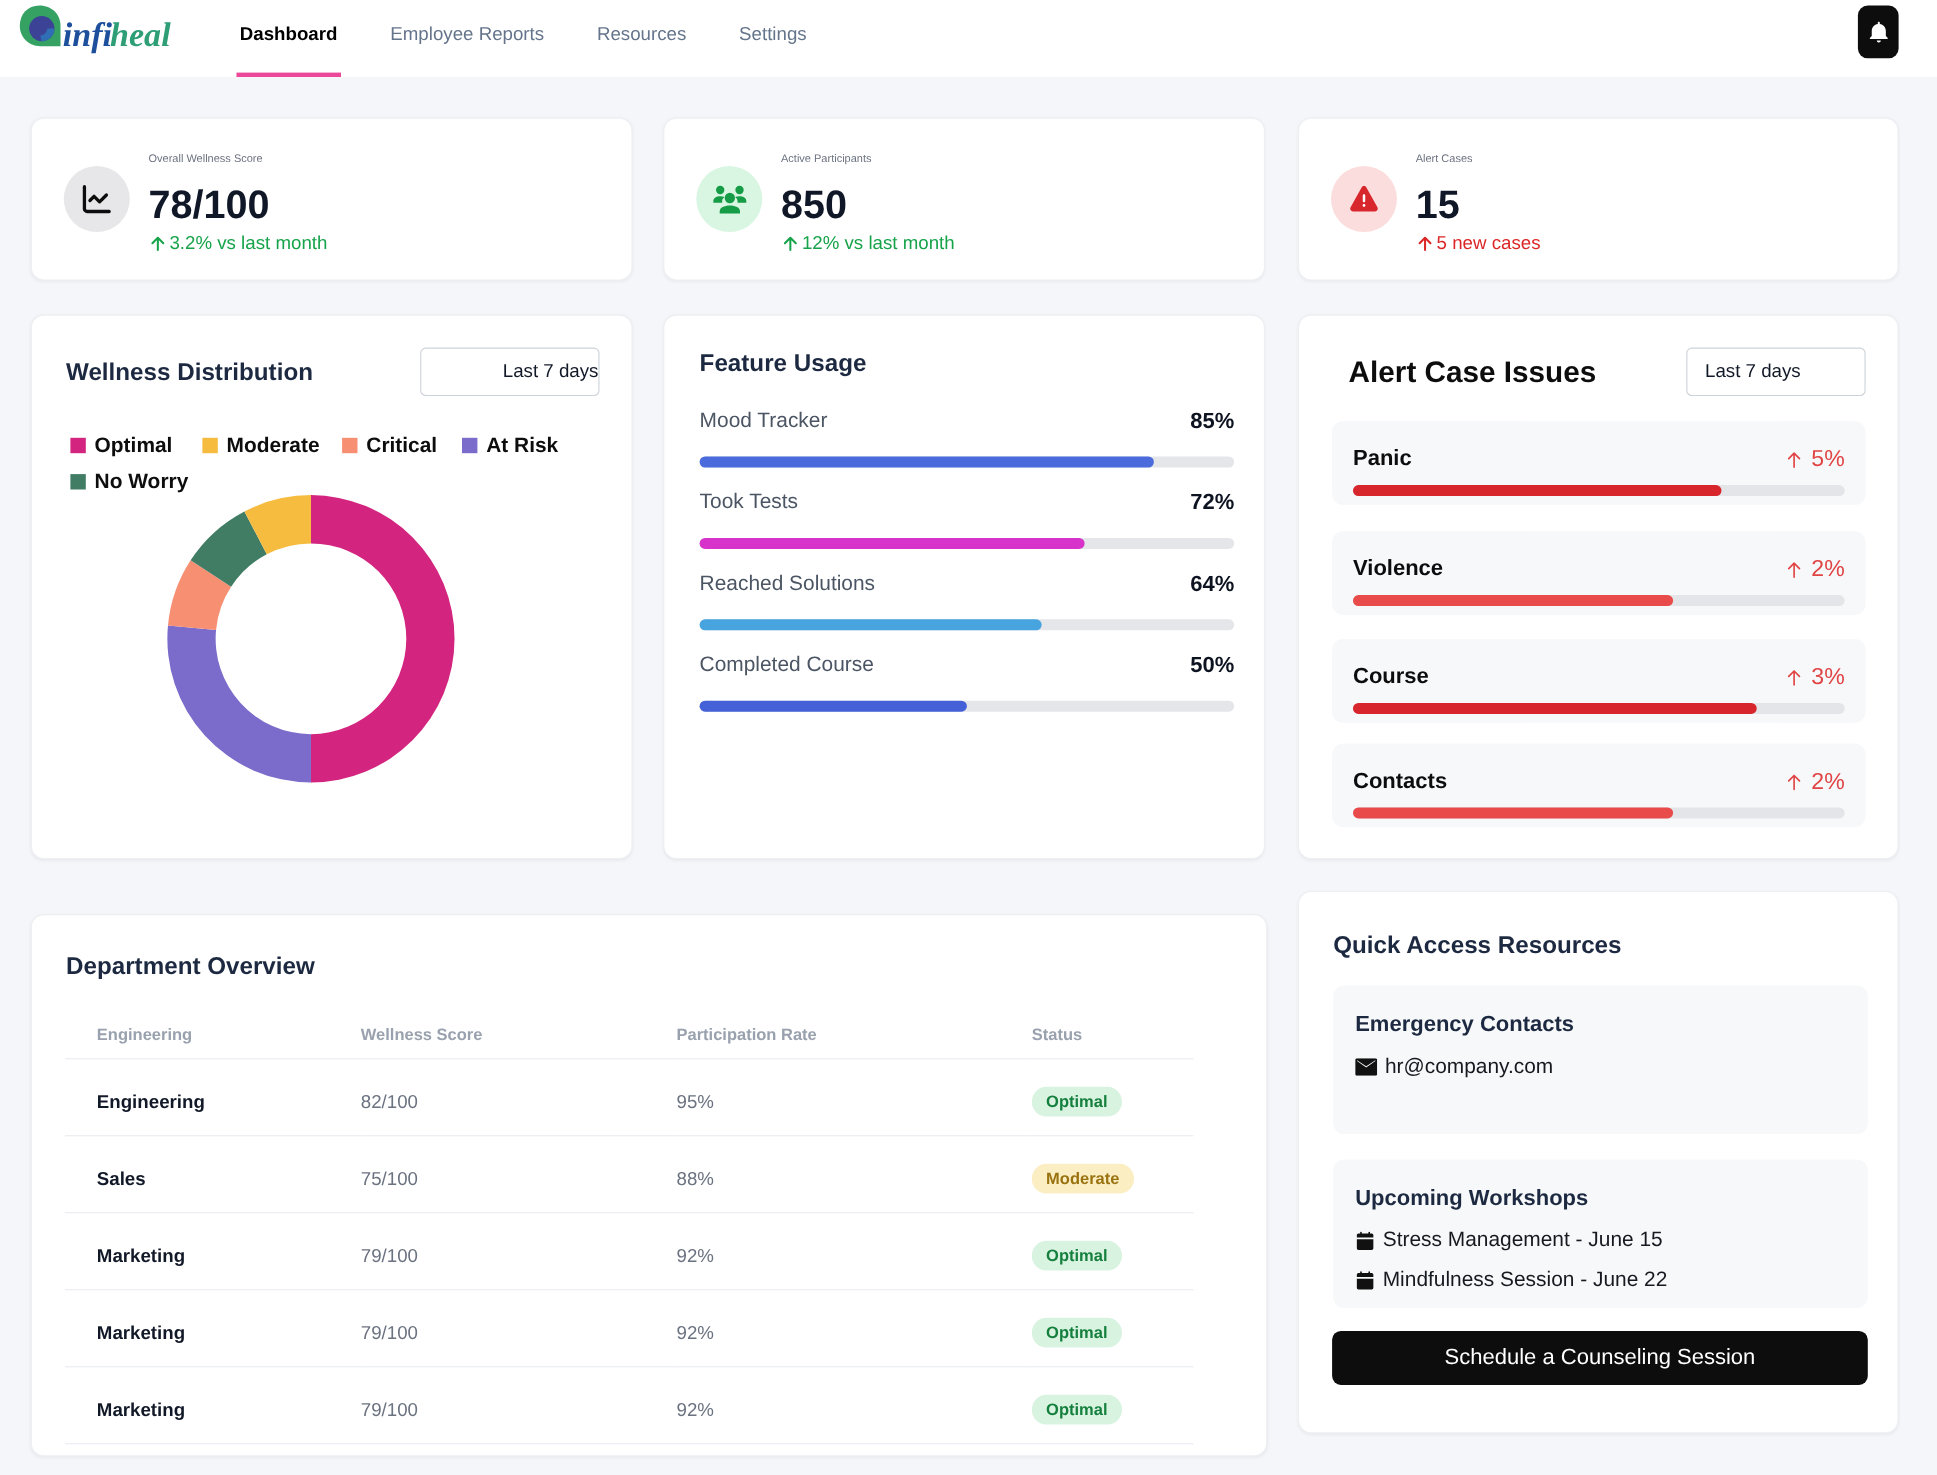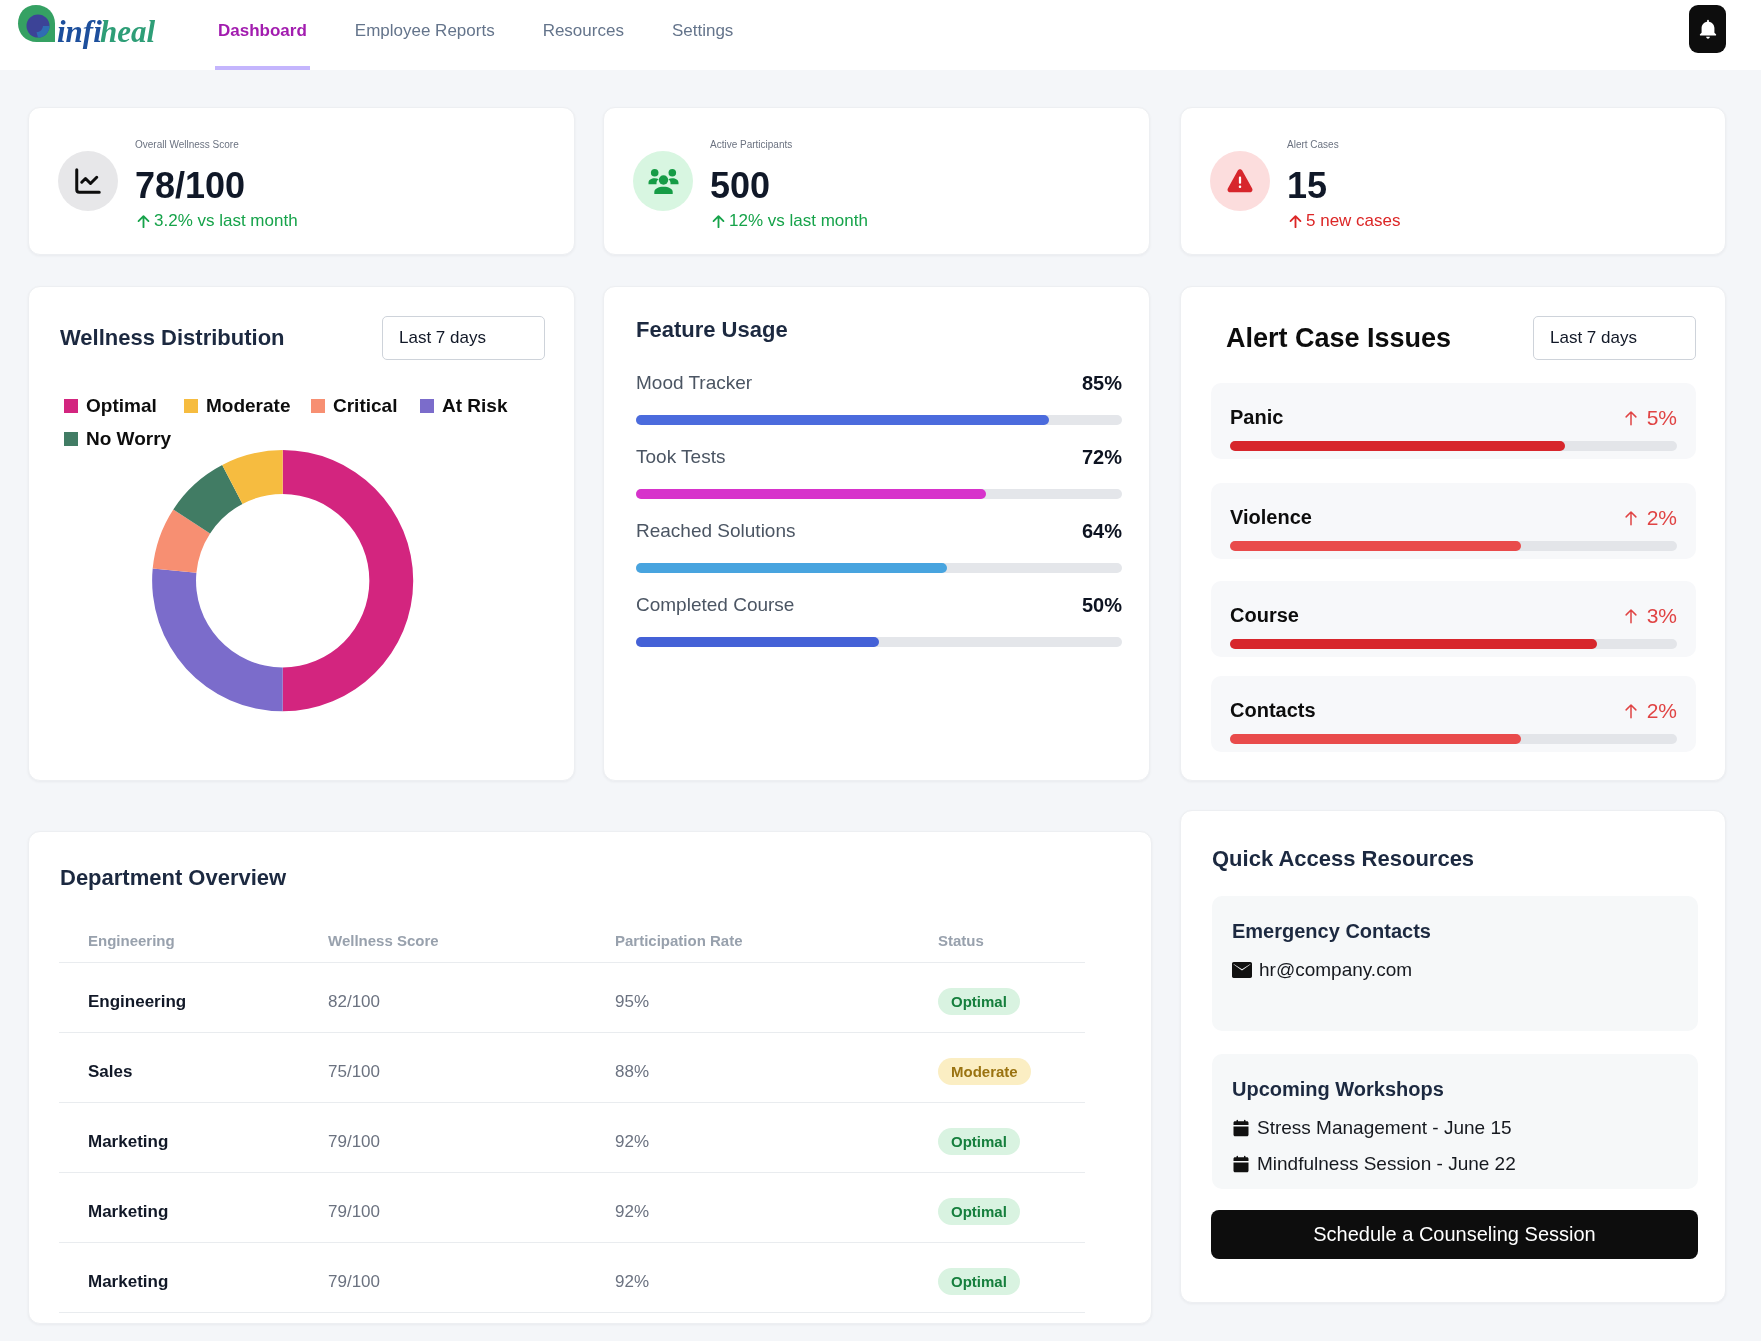--- a/index.html
+++ b/index.html
@@ -1,21 +1,21 @@
 <!DOCTYPE html>
 <html><head>
 <meta charset="utf-8">
 <style>
 * { margin:0; padding:0; box-sizing:border-box; font-family:"Liberation Sans", sans-serif; }
 html,body { width:1761px; height:1341px; background:#f4f6f9; overflow:hidden; position:relative; }
 header { position:absolute; left:0; top:0; width:1761px; height:70px; background:#fff; }
 .logo { position:absolute; left:0; top:0; }
 .nav { position:absolute; left:215px; top:0; height:70px; display:flex; }
 .nav a { display:block; height:70px; line-height:62px; padding:0 3px; margin-right:42px; font-size:17px; color:#64748b; text-decoration:none; }
-.nav a.active { color:#a21caf; font-weight:bold; border-bottom:4px solid #c4b5fd; }
+.nav a.active { color:#000000; font-weight:bold; border-bottom:4px solid #ec4899; }
 .bellbtn { position:absolute; left:1689px; top:5px; width:37px; height:48px; background:#0d0d0d; border-radius:9px; display:flex; align-items:center; justify-content:center; }
 .card { position:absolute; background:#fff; border-radius:12px; border:1px solid #edeff2; box-shadow:0 1px 3px rgba(16,24,40,.05); }
 
 .stat { display:flex; align-items:center; padding-left:29px; }
 .stat .ic { width:60px; height:60px; border-radius:50%; display:flex; align-items:center; justify-content:center; flex:0 0 auto; }
 .stat .tx { margin-left:17px; position:relative; top:4px; }
 .stat .lbl { font-size:10px; color:#6b7280; margin-bottom:16px; }
 .stat .val { font-size:36px; font-weight:bold; color:#101828; line-height:1.1; }
 .stat .sub { font-size:17px; margin-top:6px; display:flex; align-items:center; }
 .stat .sub svg { margin-right:2px; }
@@ -100,21 +100,21 @@
         <circle cx="6.7" cy="5.7" r="3.8"></circle>
         <circle cx="24.3" cy="5.7" r="3.8"></circle>
         <path d="M0.5 17.3v-1.6c0-2.7 2.8-4.4 6.2-4.4 1.5 0 2.9.3 4 .9-1.6 1-2.2 2.4-2.2 3.9v1.2z"></path>
         <path d="M30.5 17.3v-1.6c0-2.7-2.8-4.4-6.2-4.4-1.5 0-2.9.3-4 .9 1.6 1 2.2 2.4 2.2 3.9v1.2z"></path>
         <circle cx="15.5" cy="13" r="4.7"></circle>
         <path d="M6.3 27v-2c0-3.2 4.1-5.2 9.2-5.2s9.2 2 9.2 5.2v2z"></path>
       </svg>
   </div>
   <div class="tx">
     <div class="lbl">Active Participants</div>
-    <div class="val">500</div>
+    <div class="val">850</div>
     <div class="sub green"><svg width="17" height="17" viewBox="0 0 24 24" fill="none" stroke="#16a34a" stroke-width="2.6" stroke-linecap="round" stroke-linejoin="round">
           <path d="M12 20V5M5 11.5 12 4.5l7 7"></path>
         </svg>12% vs last month</div>
   </div>
 </div>
 
 <div class="card stat" style="left:1180px; top:107px; width:546px; height:148px;">
   <div class="ic" style="background:#fcdddd;">
     <svg width="30" height="30" viewBox="0 0 24 24" fill="#d7262c">
         <path d="M12 2.5c.7 0 1.3.35 1.65.97l8.1 14.5c.36.63.35 1.38-.01 2-.37.63-1.02 1-1.74 1H3.99c-.72 0-1.37-.38-1.73-1-.37-.62-.37-1.37-.01-2l8.1-14.5c.35-.62.95-.97 1.65-.97z"></path>
@@ -123,21 +123,21 @@
   </div>
   <div class="tx">
     <div class="lbl">Alert Cases</div>
     <div class="val">15</div>
     <div class="sub red"><svg width="17" height="17" viewBox="0 0 24 24" fill="none" stroke="#dc2626" stroke-width="2.6" stroke-linecap="round" stroke-linejoin="round">
           <path d="M12 20V5M5 11.5 12 4.5l7 7"></path>
         </svg>5 new cases</div>
   </div>
 </div>
 
-<div class="card" style="left:28px; top:286px; width:547px; height:495px;">
+<div class="card" style="left:28px; top:286px; width:547px; height:495px;text-align:right;">
   <div class="ctitle" style="position:absolute; left:31px; top:38px;">Wellness Distribution</div>
   <div class="select" style="left:353px; top:29px;">Last 7 days</div>
   <div class="lit" style="left:35px; top:109px;"><span class="sq" style="background:#d3257f;"></span>Optimal</div>
   <div class="lit" style="left:155px; top:109px;"><span class="sq" style="background:#f6bc40;"></span>Moderate</div>
   <div class="lit" style="left:282px; top:109px;"><span class="sq" style="background:#f78f72;"></span>Critical</div>
   <div class="lit" style="left:391px; top:109px;"><span class="sq" style="background:#7b6ccb;"></span>At Risk</div>
   <div class="lit" style="left:35px; top:142px;"><span class="sq" style="background:#417c64;"></span>No Worry</div>
   <svg width="547" height="495" viewBox="0 0 547 495" style="position:absolute; left:0; top:0;">
     <path d="M253.7 163.1A130.6 130.6 0 0 1 253.7 424.3L253.7 380.4A86.7 86.7 0 0 0 253.7 207.0Z" fill="#d3257f"></path>
     <path d="M253.7 424.3A130.6 130.6 0 0 1 123.7 281.6L167.4 285.7A86.7 86.7 0 0 0 253.7 380.4Z" fill="#7b6ccb"></path>

